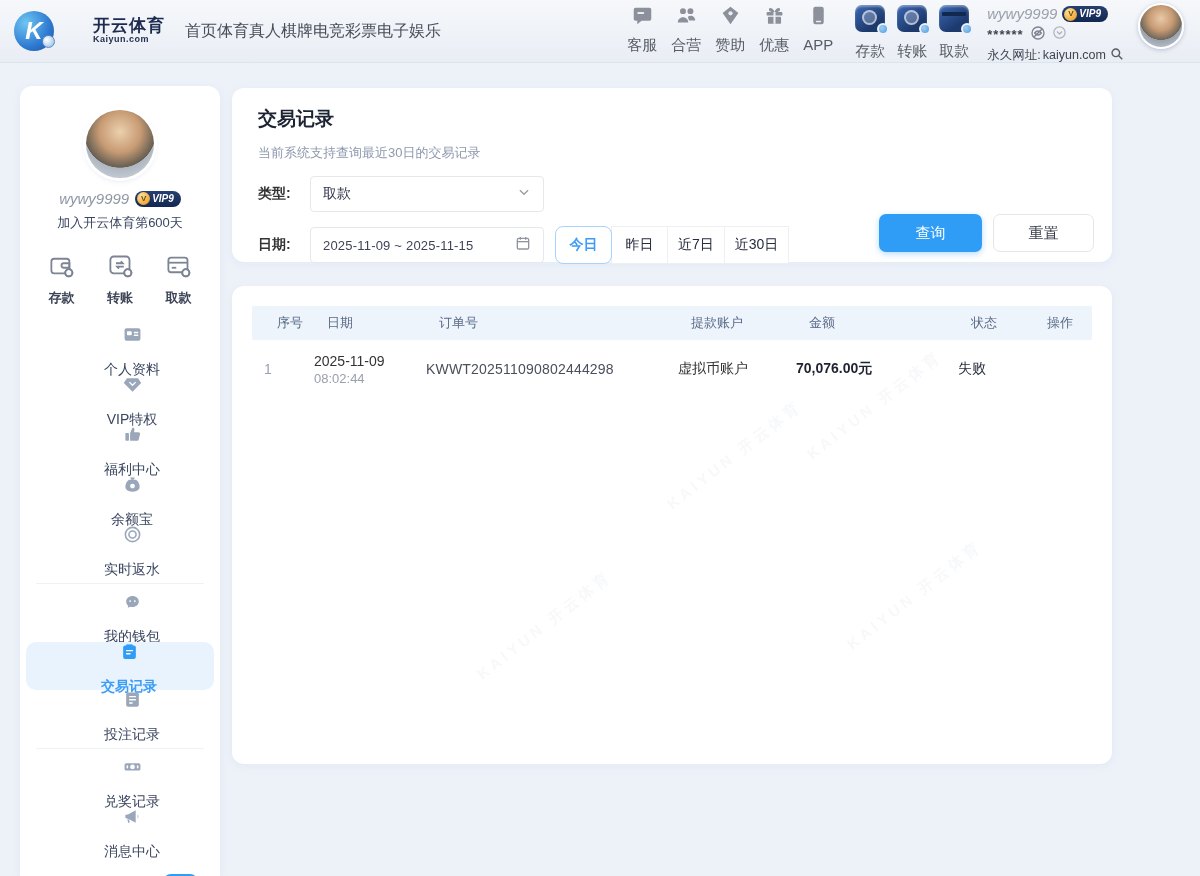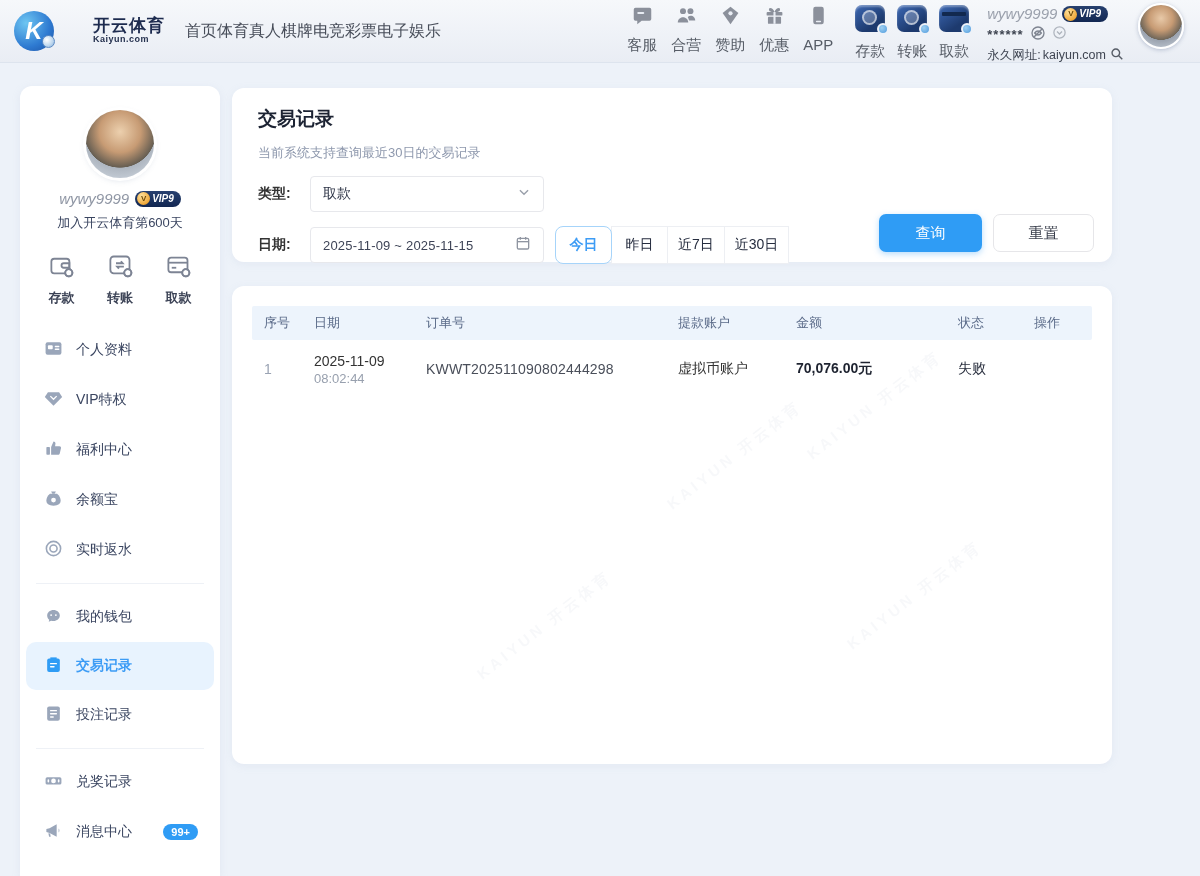--- a/index.html
+++ b/index.html
@@ -88,21 +88,21 @@
   .side-user { display:flex; align-items:center; justify-content:center; gap:6px; margin-top:12px; }
   .side-uname { font-size:15px; color:#8f96a4; font-style:italic; }
   .side-join { text-align:center; font-size:13px; color:#3a4560; margin-top:7px; }
   .side-actions { display:flex; justify-content:space-between; padding:0 28px; margin-top:20px; }
   .sa-col { display:flex; flex-direction:column; align-items:center; gap:6px; cursor:pointer; }
   .sa-col .lbl { font-size:13px; color:#3c4356; font-weight:bold; }
   .sa-ico { position:relative; }
   .side-menu { margin-top:18px; }
   .menu-item {
     display:flex; align-items:center; gap:13px; height:50px; padding-left:24px;
-    cursor:pointer; position:relative;
+    cursor:pointer; position:relative;flex-direction:column;
   }
   .menu-item .lbl { font-size:14px; color:#3a4560; }
   .menu-item.active { background:#e8f3fe; border-radius:10px; margin:0 6px; padding-left:18px; height:48px; }
   .menu-item.active .lbl { color:#3d9cf5; font-weight:bold; }
   .menu-divider { height:1px; background:#eef1f6; margin:8px 16px; }
   .count-badge {
     margin-left:auto; margin-right:22px; background:#2f9cf5; color:#fff;
     font-size:11px; font-weight:bold; border-radius:9px; padding:2px 8px;
   }
   
@@ -133,21 +133,21 @@
     background:#2f9cf5; color:#fff; font-size:15px; border:none; border-radius:7px; cursor:pointer;
     box-shadow:0 2px 6px rgba(47,156,245,.35);
   }
   .btn-reset {
     position:absolute; right:18px; top:126px; width:101px; height:38px;
     background:#fff; color:#3a3f4c; font-size:15px; border:1px solid #e6e6e9; border-radius:7px; cursor:pointer;
   }
   
   .table-card { left:232px; top:286px; width:880px; height:478px; padding:20px; overflow:hidden; }
   .tbl-grid { display:grid; grid-template-columns:50px 112px 252px 118px 162px 76px 1fr; }
-  .tbl-head { background:#edf4fc; height:34px; align-items:center; border-radius:2px; }
+  .tbl-head { background:#edf4fc; height:34px; align-items:center; border-radius:2px;padding-left:13px; }
   .tbl-head > div { font-size:13px; color:#5a6a88; padding-left:12px; }
   .tbl-row { min-height:58px; align-items:center; }
   .tbl-row > div { padding-left:12px; font-size:14px; }
   .cell-idx { color:#9aa3b3; }
   .cell-date .d { color:#333; font-size:14px; }
   .cell-date .t { color:#98a0ae; font-size:13px; margin-top:2px; }
   .cell-order { color:#4a4f5a; letter-spacing:.2px; }
   .cell-amount { font-weight:bold; color:#1e2330; }
   .cell-status { color:#2b3140; }
   

